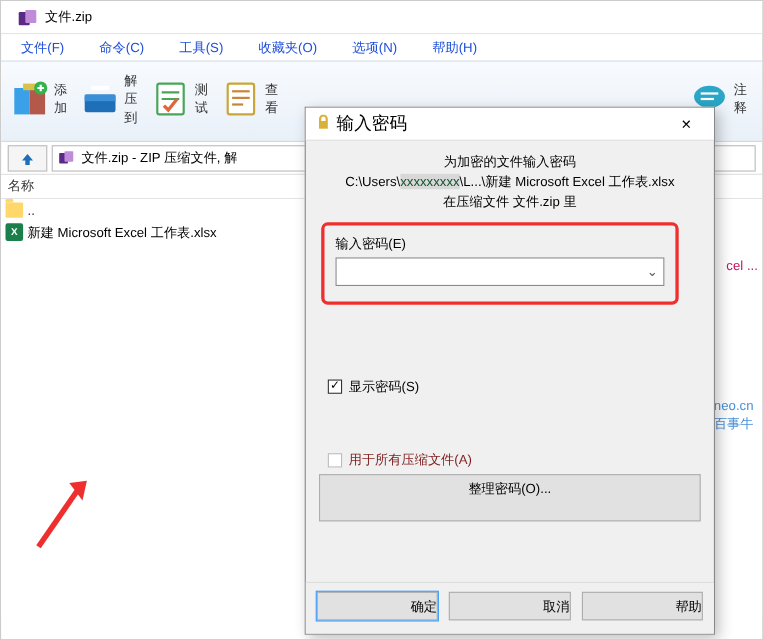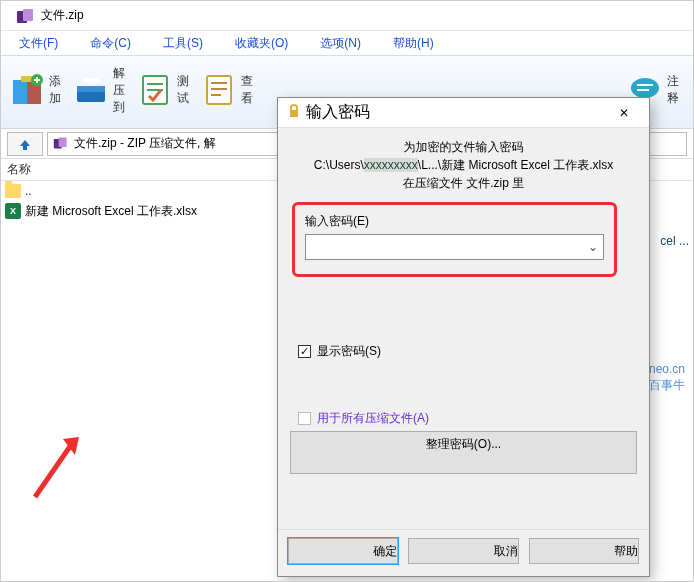--- a/index.html
+++ b/index.html
@@ -29,42 +29,42 @@
   .file-area { position: relative; height: 380px; background:#fff; }
   .file-row { display:flex; align-items:center; height:20px; padding:0 4px; gap:4px;}
   .fld-icon { width:16px; height:14px; background:#ffd76a; border-radius:1px; position:relative;}
   .fld-icon::before{content:"";position:absolute;top:-3px;left:0;width:7px;height:3px;background:#ffd76a;border-radius:1px 1px 0 0;}
   .xls-icon { width:16px; height:16px; background:#1a7f4b; color:#fff; font-size:9px; font-weight:bold; display:flex; align-items:center; justify-content:center; border-radius:2px;}
   
   .dotdot { color:#333; font-size:12px;}
   
   .red-arrow { position:absolute; left:28px; top:250px; width:60px; height:70px; }
   
-  .right-fragment { position:absolute; right:4px; top:233px; font-size:12px; color:#0c4a6e; background:#fff;}
+  .right-fragment { position:absolute; right:4px; top:233px; font-size:12px; color:#be185d; background:#fff;}
   .watermark { position:absolute; right:8px; top:360px; color:#4a90d9; font-size:12px; text-align:right; line-height:16px;}
   
   
   .dialog { position:absolute; left:276px; top:96px; width:373px; height:480px; background:#f0f0f0; border:1px solid #888; box-shadow:4px 4px 12px rgba(0,0,0,.25);}
   .dlg-title { height:30px; background:#fff; display:flex; align-items:center; padding:0 8px; border-bottom:1px solid #ddd;}
   .dlg-title .t { flex:1; font-size:16px; }
   .dlg-close { width:34px; height:22px; display:flex; align-items:center; justify-content:center; font-size:14px; }
   .dlg-body { padding:10px 12px 8px 12px; }
   .info-lines { text-align:center; line-height:18px; margin-bottom:10px;}
   
   .red-box { border:3px solid #ef2e2e; border-radius:6px; padding:8px 10px 14px 10px; margin:0 20px 8px 2px;}
   .field-label { margin-bottom:4px; }
   .pw-input { width:100%; height:26px; border:1px solid #8a8a8a; background:#fff; padding:0 22px 0 4px; position:relative;}
   .pw-wrap { position:relative; }
   .pw-dd { position:absolute; right:1px; top:1px; width:20px; height:24px; display:flex; align-items:center; justify-content:center; color:#555;}
   
   .chk-row { display:flex; align-items:center; gap:6px; margin:66px 0 0 8px;}
   .chk { width:13px; height:13px; border:1px solid #333; background:#fff; display:flex; align-items:center; justify-content:center; font-size:11px; line-height:11px;}
   
   .chk-row2 { display:flex; align-items:center; gap:6px; margin:50px 0 0 8px;}
-  .disabled { color:#6d28d9; }
+  .disabled { color:#7f1d1d; }
   .chk.disabled-box { border-color:#bbb; }
   
   .wide-btn { width:100%; height:43px; border:1px solid #adadad; background:#e1e1e1; margin-top:4px; text-align:center; line-height:24px;}
   
   .dlg-footer { position:absolute; left:0; right:0; bottom:0; padding:8px 10px 12px 10px; display:flex; gap:10px; border-top:1px solid #ddd; background:#f0f0f0;}
   .btn { flex:1; height:26px; border:1px solid #adadad; background:#e1e1e1; text-align:right; line-height:24px;}
   .btn.primary { outline:1px solid #3399ff; }
 </style>
 </head>
 <body>

